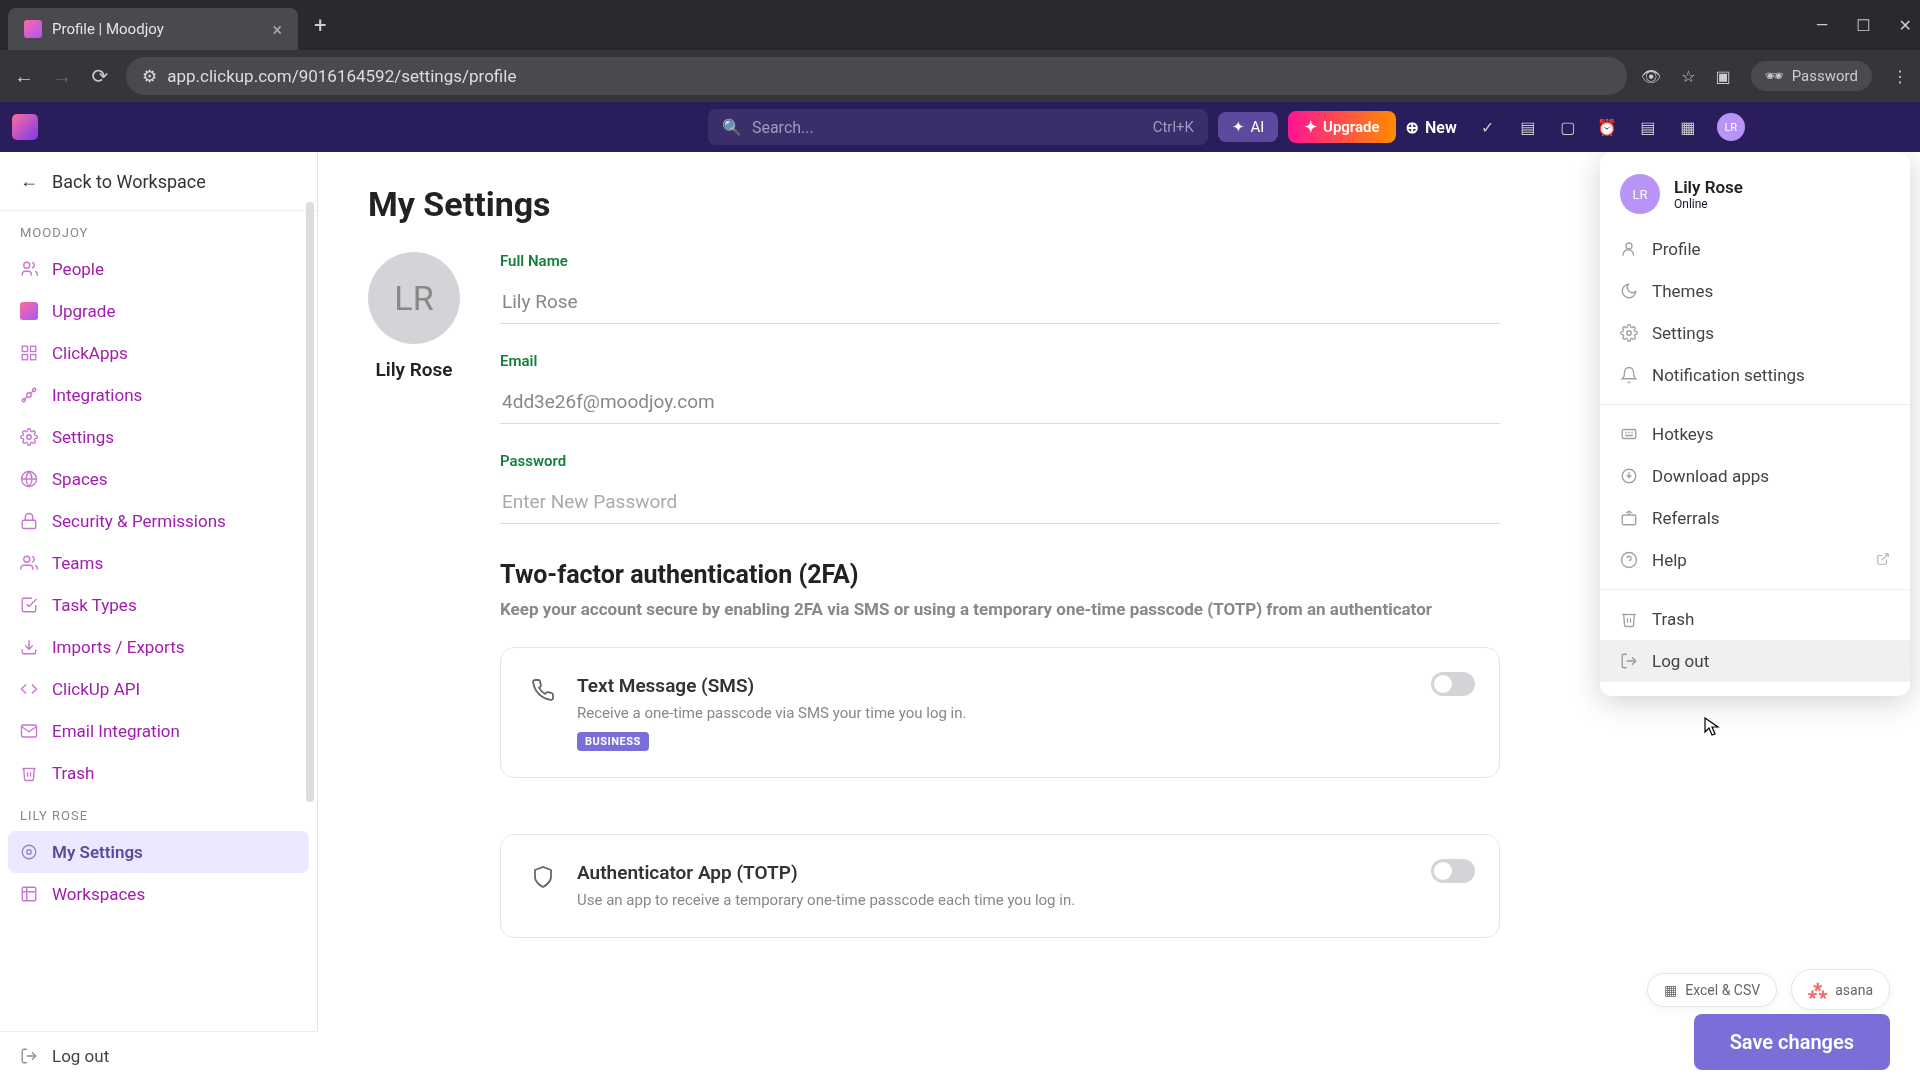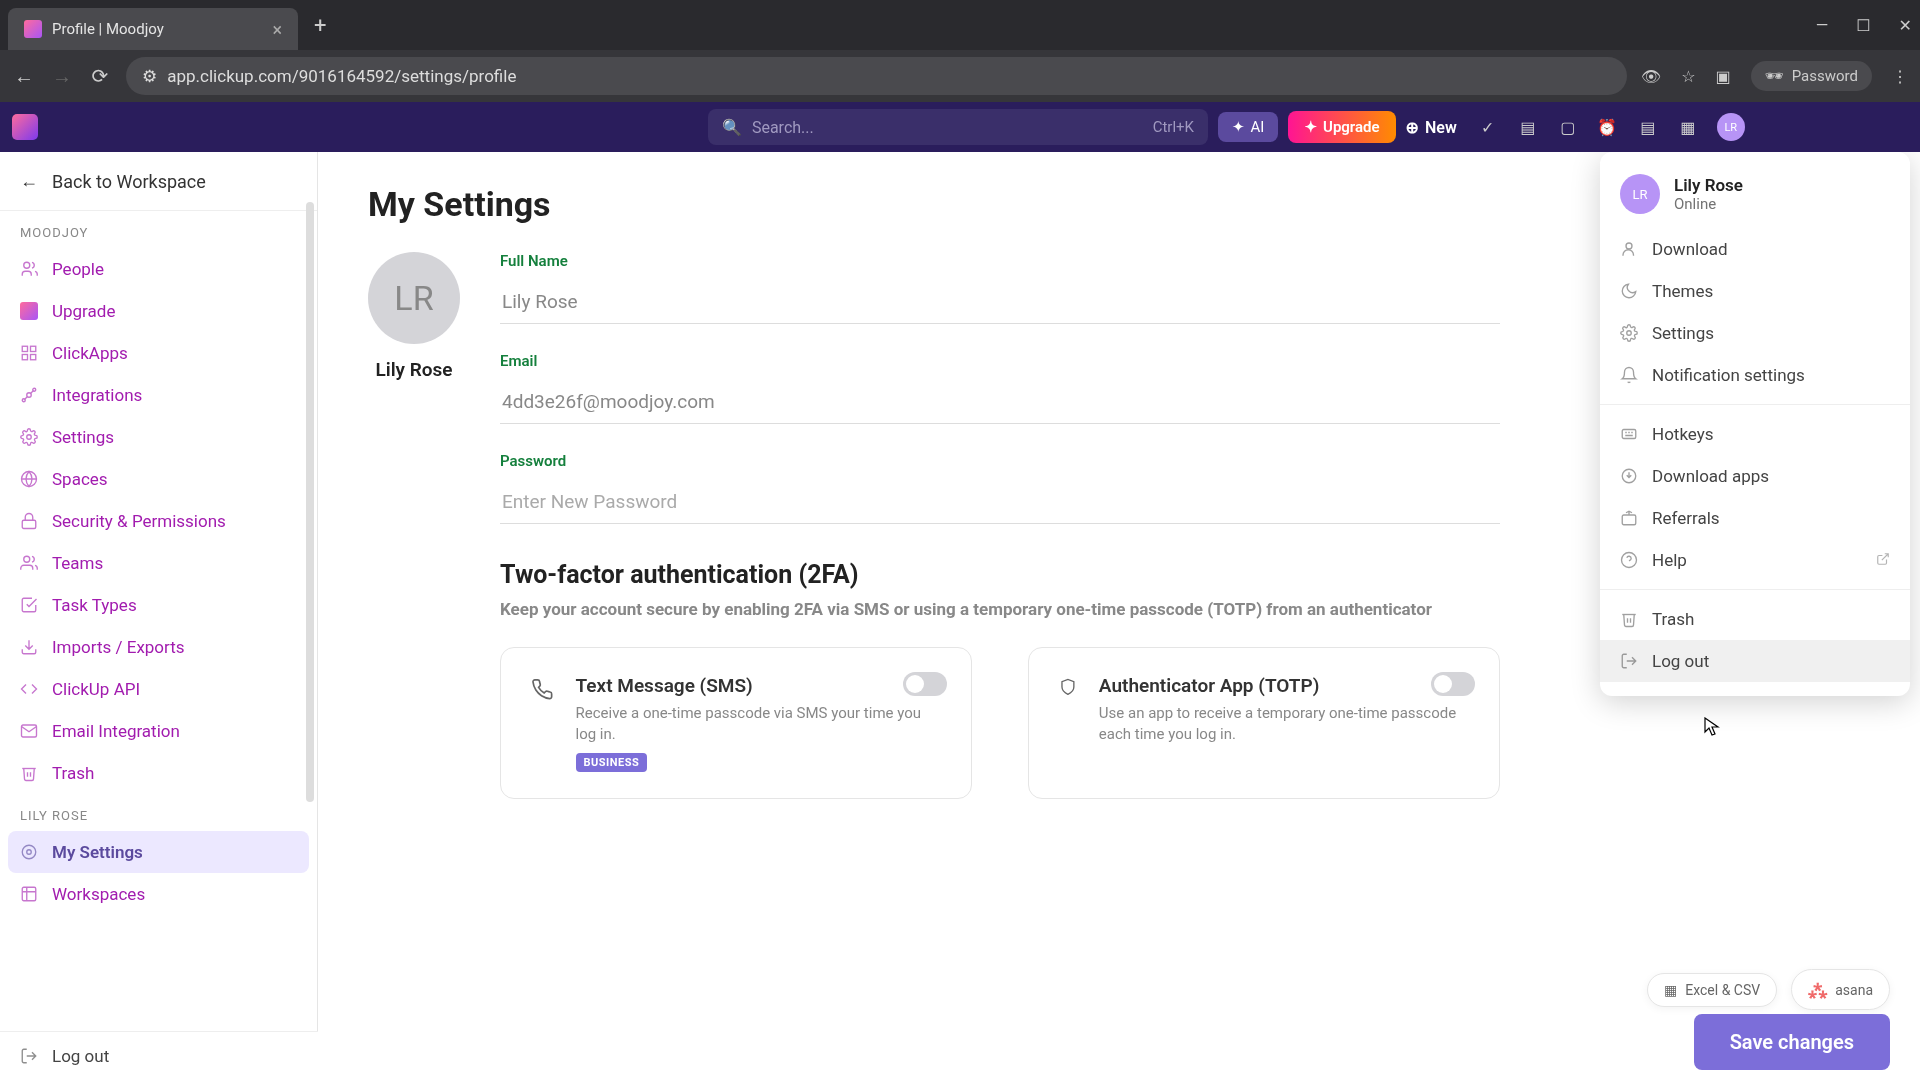--- a/index.html
+++ b/index.html
@@ -57,35 +57,35 @@
 .big-avatar { width: 92px; height: 92px; background: #d4d4d8; border-radius: 50%; display: flex; align-items: center; justify-content: center; font-size: 34px; color: #888; }
 .avatar-name { font-size: 19px; font-weight: 600; color: #222; }
 .fields-col { flex: 1; max-width: 1000px; }
 .field { margin-bottom: 28px; }
 .field-label { font-size: 15px; font-weight: 600; color: #15803d; margin-bottom: 10px; display: block; }
 .field-input { width: 100%; border: none; border-bottom: 1px solid #ddd; padding: 10px 2px; font-size: 19px; color: #888; outline: none; }
 .field-input::placeholder { color: #aaa; }
 
 .twofa-title { font-size: 25px; font-weight: 700; color: #222; margin-top: 36px; margin-bottom: 10px; }
 .twofa-desc { font-size: 17px; color: #888; margin-bottom: 28px; font-weight: bold; }
-.twofa-cards { display: flex; gap: 56px; }
+.twofa-cards { display: flex; gap: 56px; flex-direction: column; }
 .twofa-card { flex: 1; border: 1px solid #e5e5e5; border-radius: 14px; padding: 26px 30px; display: flex; gap: 22px; align-items: flex-start; position: relative; }
 .twofa-card-icon { width: 24px; height: 24px; margin-top: 4px; opacity: 0.6; }
 .twofa-card-title { font-size: 19px; font-weight: 600; color: #333; margin-bottom: 6px; }
 .twofa-card-desc { font-size: 15px; color: #888; line-height: 1.4; }
 .badge-business { background: #7c6ed9; color: #fff; font-size: 11px; font-weight: 700; padding: 3px 8px; border-radius: 4px; margin-top: 8px; display: inline-block; letter-spacing: 0.5px; }
 .toggle { position: absolute; right: 24px; top: 24px; width: 44px; height: 24px; background: #d4d4d8; border-radius: 12px; cursor: pointer; }
 .toggle::after { content: ""; position: absolute; left: 3px; top: 3px; width: 18px; height: 18px; background: #fff; border-radius: 50%; }
 
 
 .user-dropdown { position: absolute; right: 10px; top: 0px; width: 310px; background: #fff; border-radius: 12px; box-shadow: 0 6px 30px rgba(0,0,0,0.18); padding: 14px 0; z-index: 100; }
 .ud-header { display: flex; align-items: center; gap: 14px; padding: 8px 20px 14px; }
 .ud-avatar { width: 40px; height: 40px; background: #b794f6; border-radius: 50%; display: flex; align-items: center; justify-content: center; color: #fff; font-size: 13px; }
 .ud-name { font-size: 17px; font-weight: 600; color: #222; }
-.ud-status { font-size: 15px; color: #737373; }
+.ud-status { font-size: 12px; color: #0f172a; }
 .ud-item { padding: 11px 20px; display: flex; align-items: center; gap: 14px; font-size: 17px; color: #444; cursor: pointer; }
 .ud-item.hovered { background: #f0f0f0; }
 .ud-icon { width: 18px; height: 18px; opacity: 0.5; }
 .ud-icon svg { width: 18px; height: 18px; stroke: currentColor; fill: none; stroke-width: 1.8; }
 .ud-divider { height: 1px; background: #eee; margin: 8px 0; }
 .ud-external { margin-left: auto; opacity: 0.4; }
 
 
 .bottom-widgets { position: absolute; right: 30px; bottom: 70px; display: flex; gap: 14px; align-items: center; }
 .widget-pill { background: #fff; border: 1px solid #e5e5e5; border-radius: 24px; padding: 8px 16px; display: flex; align-items: center; gap: 8px; font-size: 14px; color: #666; box-shadow: 0 2px 8px rgba(0,0,0,0.05); }
@@ -394,21 +394,21 @@
           <div class="ud-name">Lily Rose</div>
           <div class="ud-status">Online</div>
         </div>
       </div>
       <div id="ud-g1">
           <div class="ud-item">
             <span class="ud-icon"><svg viewBox="0 0 24 24">
                 <circle cx="12" cy="8" r="4"></circle>
                 <path d="M4 21v-1a7 7 0 0114 0v1"></path>
               </svg></span>
-            <span>Download</span>
+            <span>Profile</span>
           </div>
           <div class="ud-item">
             <span class="ud-icon"><svg viewBox="0 0 24 24">
                 <path d="M21 12.79A9 9 0 1111.21 3 7 7 0 0021 12.79z"></path>
               </svg></span>
             <span>Themes</span>
           </div>
           <div class="ud-item">
             <span class="ud-icon"><svg viewBox="0 0 24 24">
                 <circle cx="12" cy="12" r="3"></circle>

